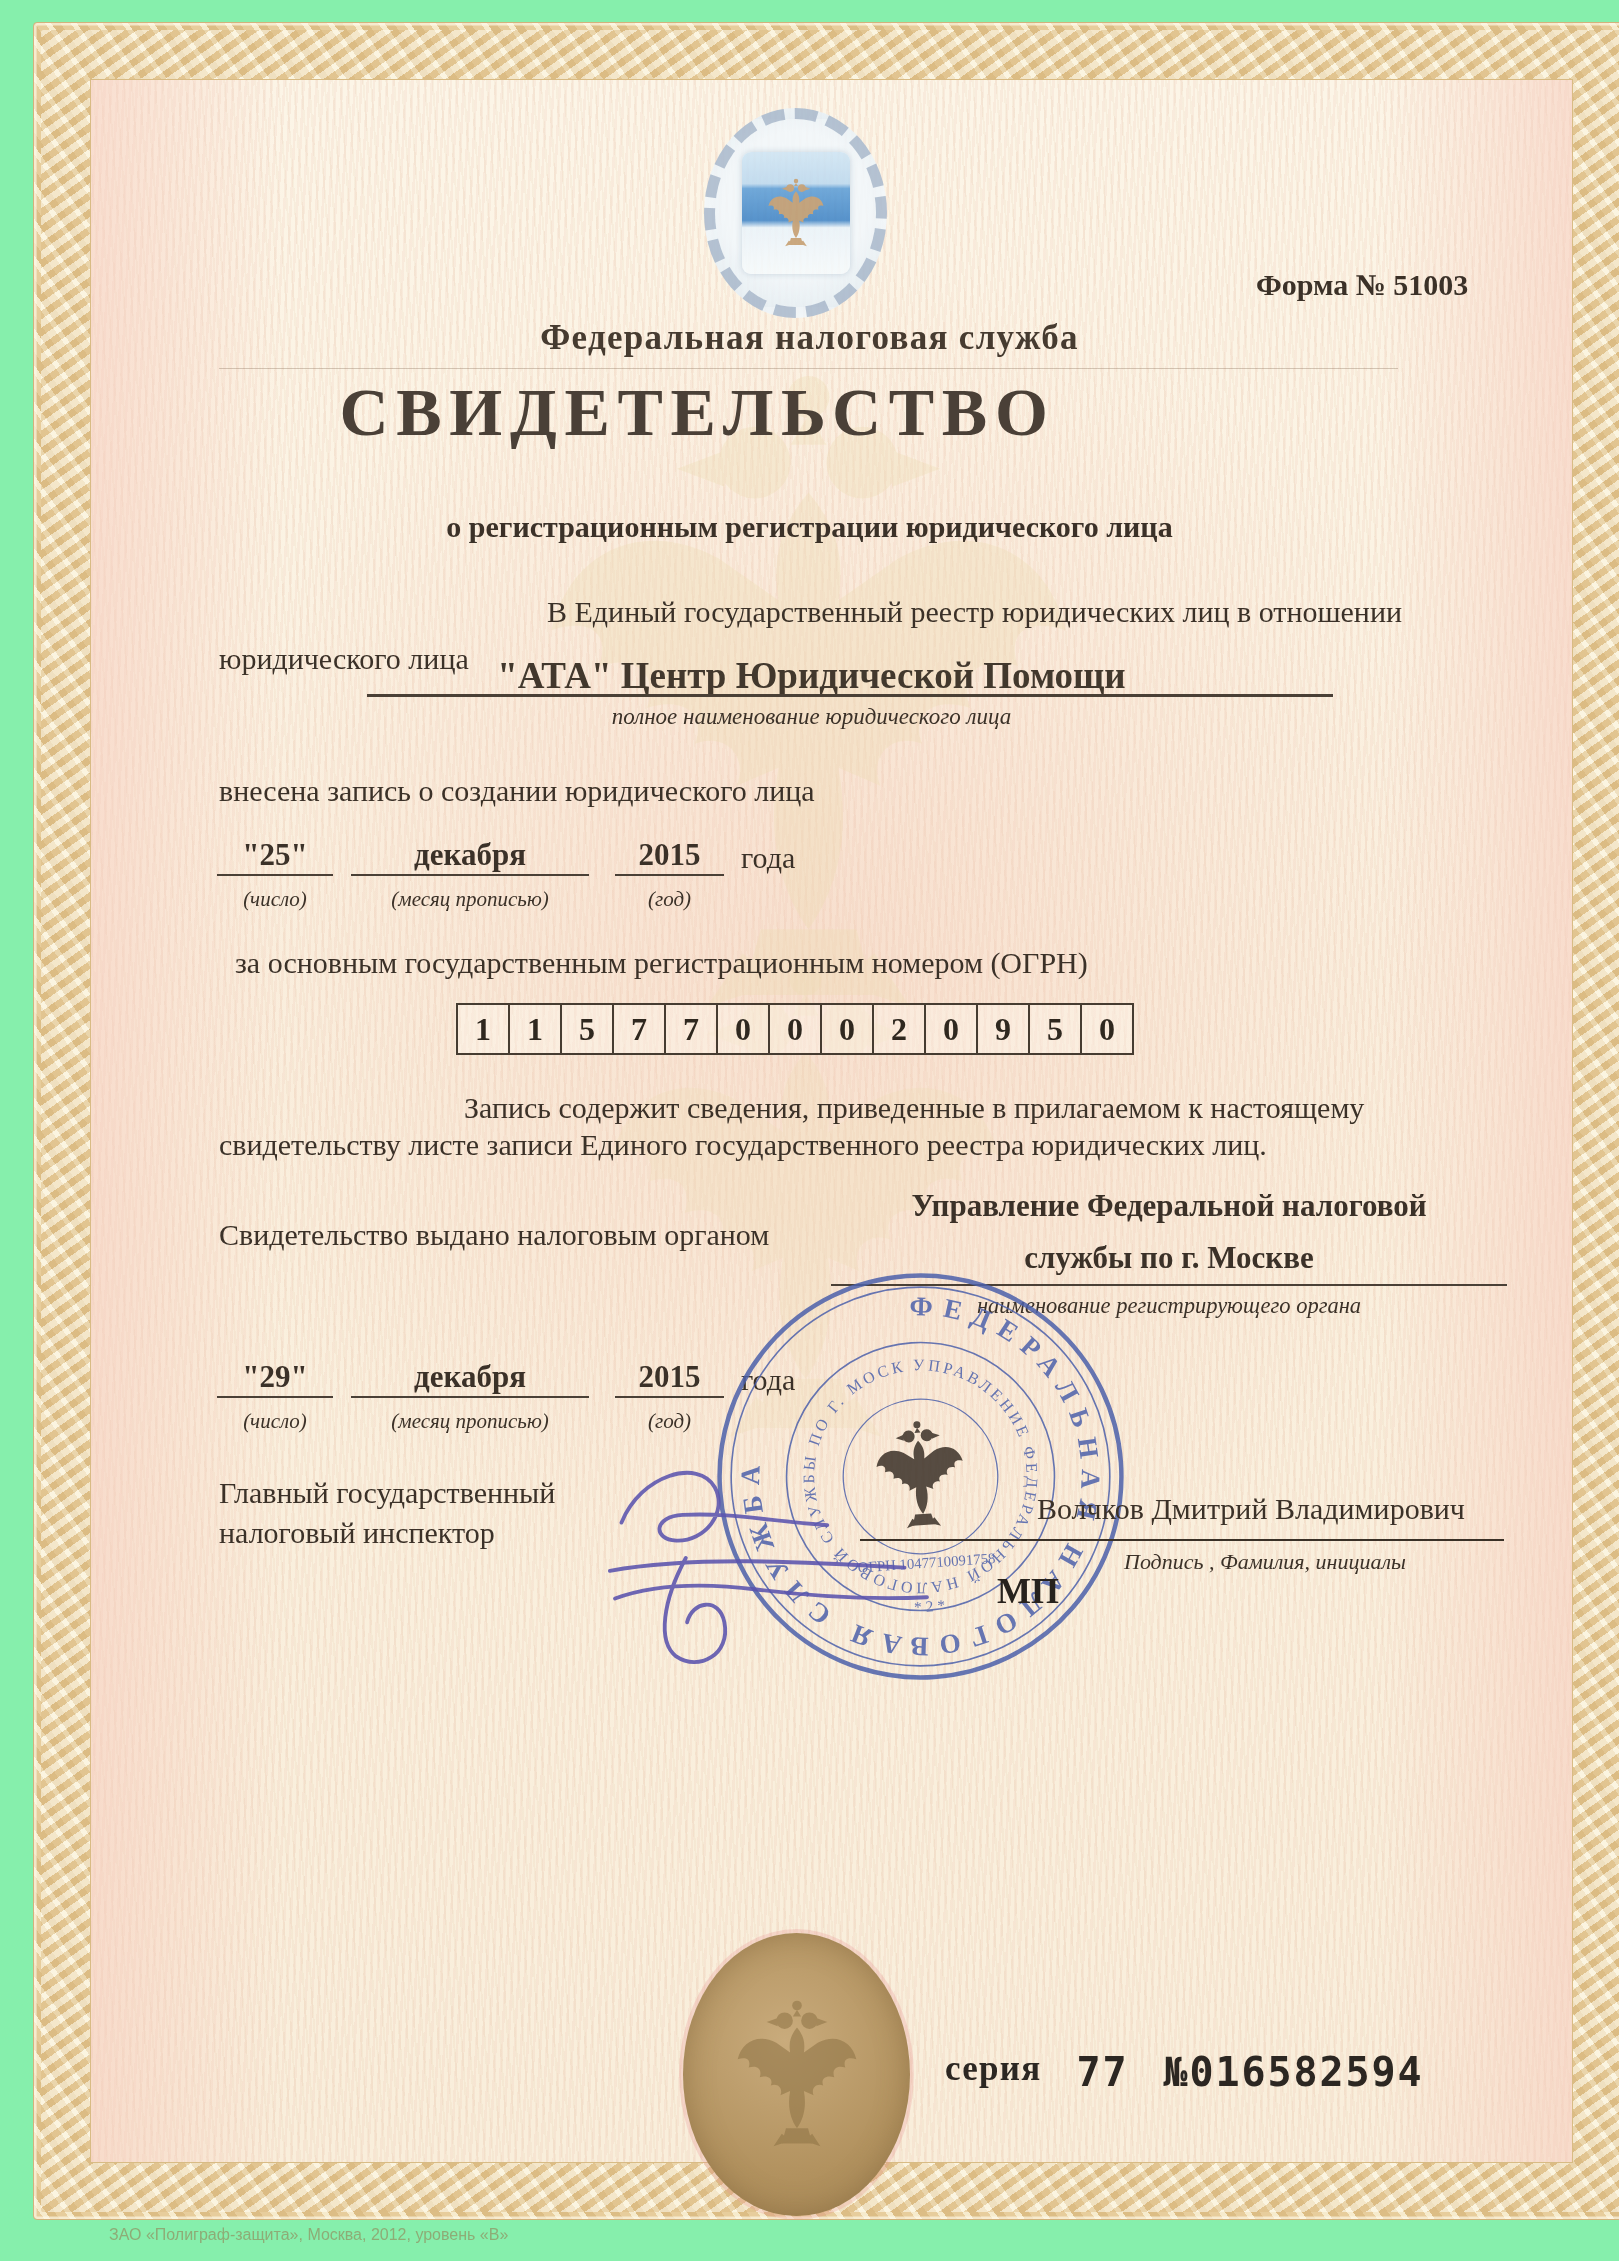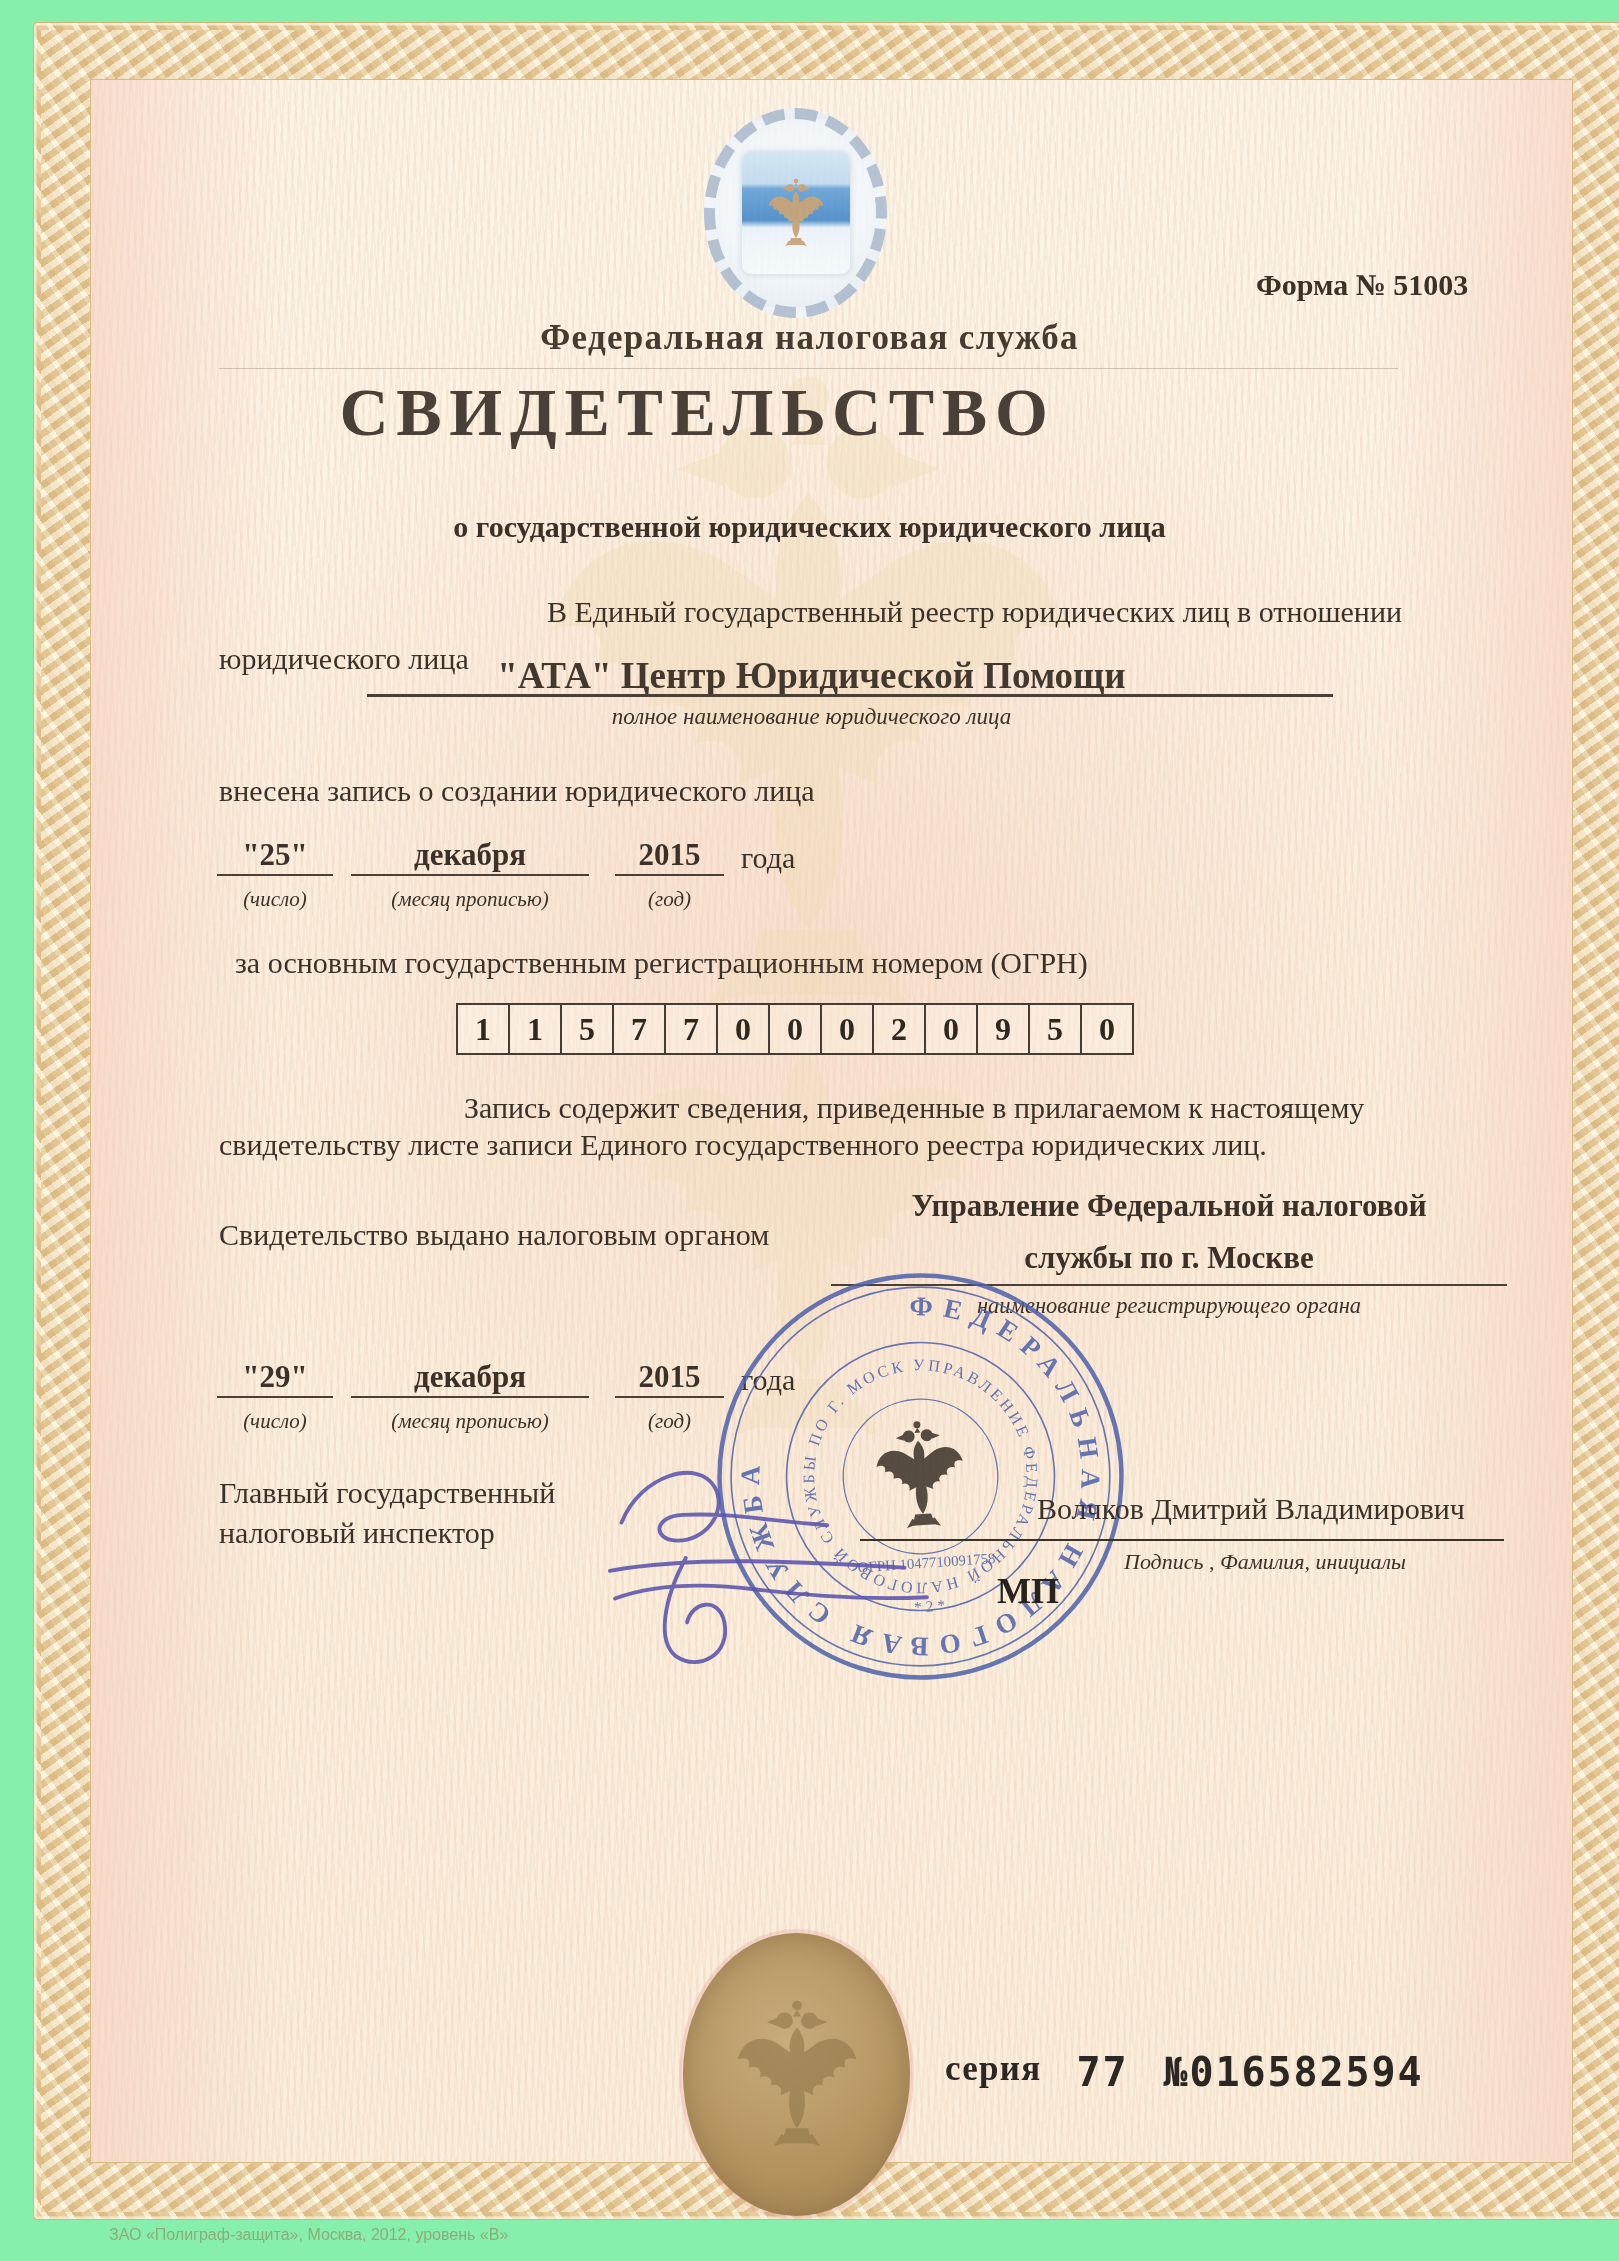--- a/index.html
+++ b/index.html
@@ -111,21 +111,21 @@
           <use href="#eagle"></use>
         </svg>
     </div>
   </div>
 
   <div class="abs t b" style="left:1256px;top:267px;font-size:30px;">Форма № 51003</div>
 
   <div class="abs t b center" style="left:0;width:1619px;top:317px;font-size:35px;letter-spacing:1.3px;color:#463b30;">Федеральная налоговая служба</div>
   <div class="abs rule" style="left:219px;top:368px;width:1179px;"></div>
   <div class="abs t b center" style="left:0;width:1355px;top:372px;font-size:68px;letter-spacing:7.7px;color:#4a4037;margin-left:20px;">СВИДЕТЕЛЬСТВО</div>
-  <div class="abs t b center" style="left:0;width:1619px;top:509px;font-size:30px;">о государственной юридических юридического лица</div>
+  <div class="abs t b center" style="left:0;width:1619px;top:509px;font-size:30px;">о регистрационным регистрации юридического лица</div>
 
   <div class="abs t fs-body" style="left:547px;top:594px;">В Единый государственный реестр юридических лиц в отношении</div>
   <div class="abs t fs-body" style="left:219px;top:641px;">юридического лица</div>
 
   <div class="abs t b center" style="left:309px;width:1005px;top:654px;font-size:37px;color:#42382d;">"АТА" Центр Юридической Помощи</div>
   <div class="abs uline" style="left:367px;top:694px;width:966px;"></div>
   <div class="abs t i center" style="left:309px;width:1005px;top:703px;font-size:23px;">полное наименование юридического лица</div>
 
   <div class="abs t fs-body" style="left:219px;top:773px;">внесена запись о создании юридического лица</div>
 

